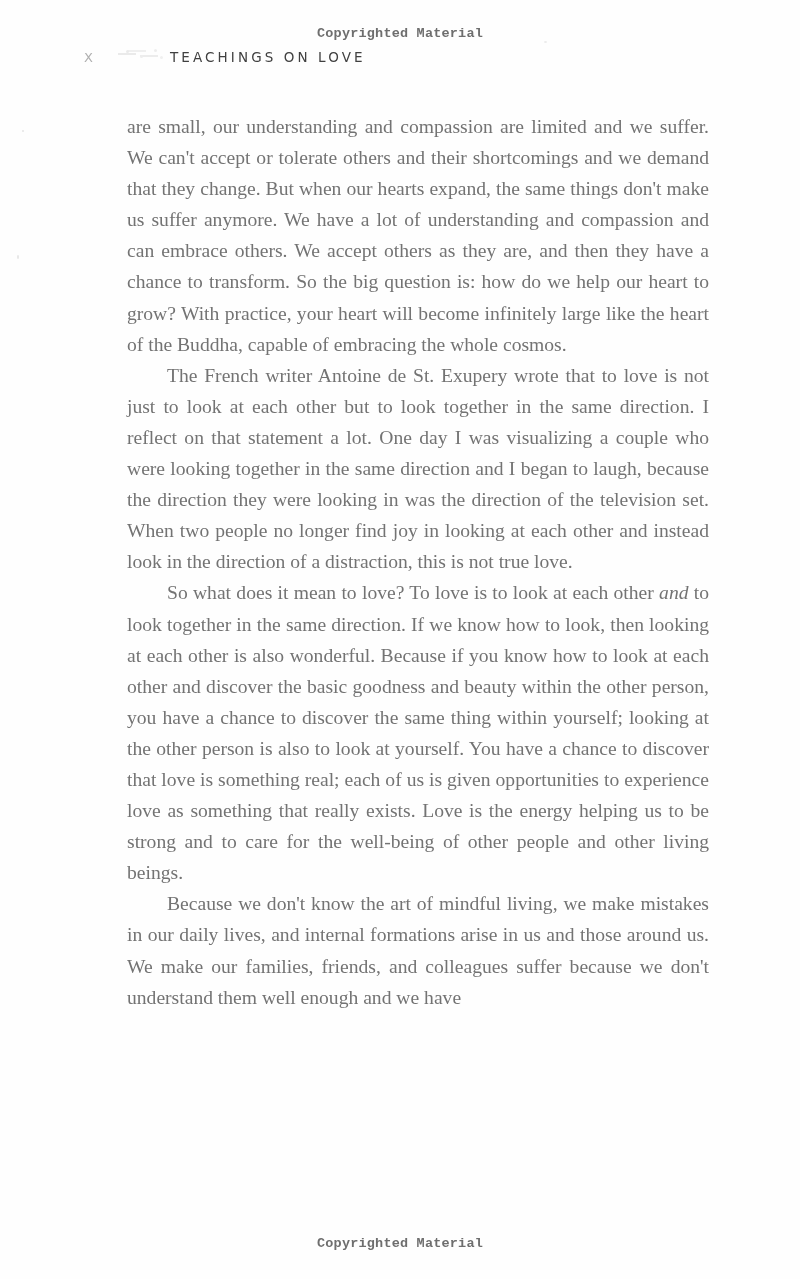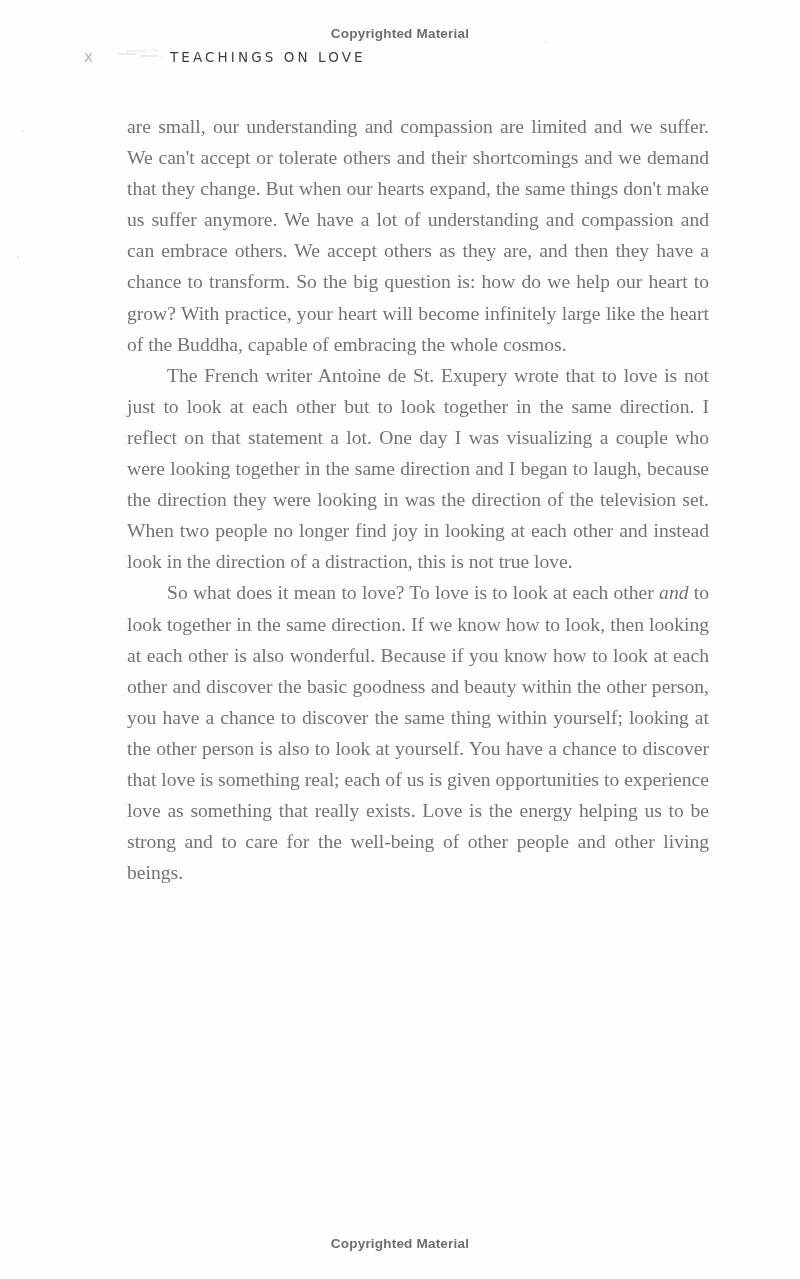--- a/index.html
+++ b/index.html
@@ -23,21 +23,21 @@
     inset: 0;
     background: #fefefe;
   }
 
   
   .watermark {
     position: absolute;
     left: 0;
     width: 800px;
     text-align: center;
-    font-family: Liberation Sans, sans-serif;
+    font-family: Liberation Mono, monospace;
     font-size: 13.5px;
     font-weight: 700;
     letter-spacing: 0.2px;
     color: #6e6e6e;
     user-select: none;
   }
   .watermark-top { top: 26px; }
   .watermark-bottom { top: 1236px; }
 
   
@@ -133,20 +133,21 @@
   </div>
 
   <div class="text-column">
 
     <p class="para">are small, our understanding and compassion are limited and we suffer. We can't accept or tolerate others and their shortcomings and we demand that they change. But when our hearts expand, the same things don't make us suffer anymore. We have a lot of understanding and compassion and can embrace others. We accept others as they are, and then they have a chance to transform. So the big question is: how do we help our heart to grow? With practice, your heart will become infinitely large like the heart of the Buddha, capable of embracing the whole cosmos.</p>
 
     <p class="para">The French writer Antoine de St. Exupery wrote that to love is not just to look at each other but to look together in the same direction. I reflect on that statement a lot. One day I was visualizing a couple who were looking together in the same direction and I began to laugh, because the direction they were looking in was the direction of the television set. When two people no longer find joy in looking at each other and instead look in the direction of a distraction, this is not true love.</p>
 
     <p class="para"><span>So what does it mean to love? To love is to look at each other </span><em>and</em><span> to look together in the same direction. If we know how to look, then looking at each other is also wonderful. Because if you know how to look at each other and discover the basic goodness and beauty within the other person, you have a chance to discover the same thing within yourself; looking at the other person is also to look at yourself. You have a chance to discover that love is something real; each of us is given opportunities to experience love as something that really exists. Love is the energy helping us to be strong and to care for the well-being of other people and other living beings.</span></p>
 
+    <p class="para">Because we don't know the art of mindful living, we make mistakes in our daily lives, and internal formations arise in us and those around us. We make our families, friends, and colleagues suffer because we don't understand them well enough and we have</p>
 
   </div>
 
   <div class="watermark watermark-bottom">Copyrighted Material</div>
 
   <span class="speck" style="left:22px;  top:130px; width:2px; height:2px;"></span>
   <span class="speck" style="left:17px;  top:255px; width:2px; height:4px;"></span>
   <span class="speck" style="left:544px; top:41px;  width:3px; height:2px; opacity:0.5;"></span>
   <span class="speck" style="left:617px; top:817px; width:2px; height:2px; opacity:0.45;"></span>
 

